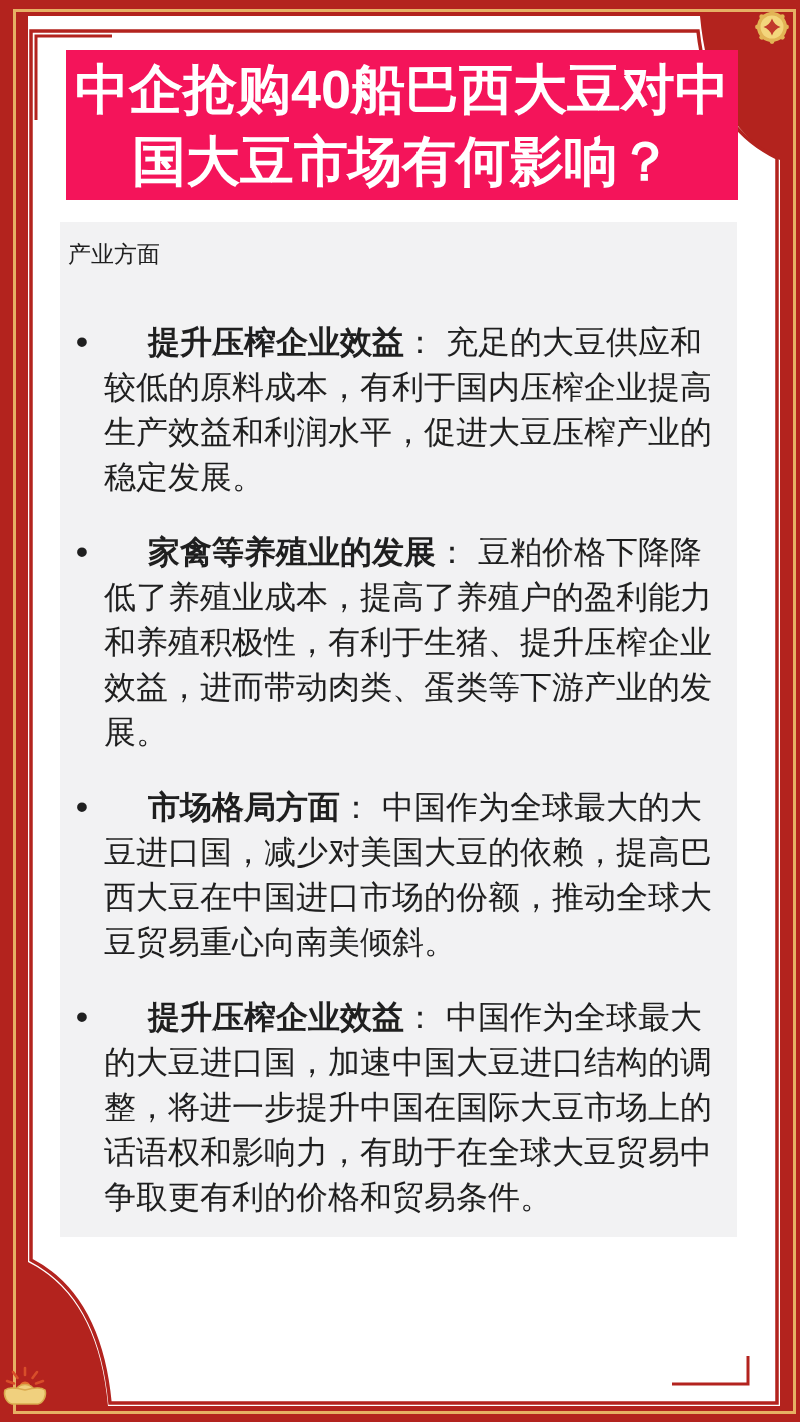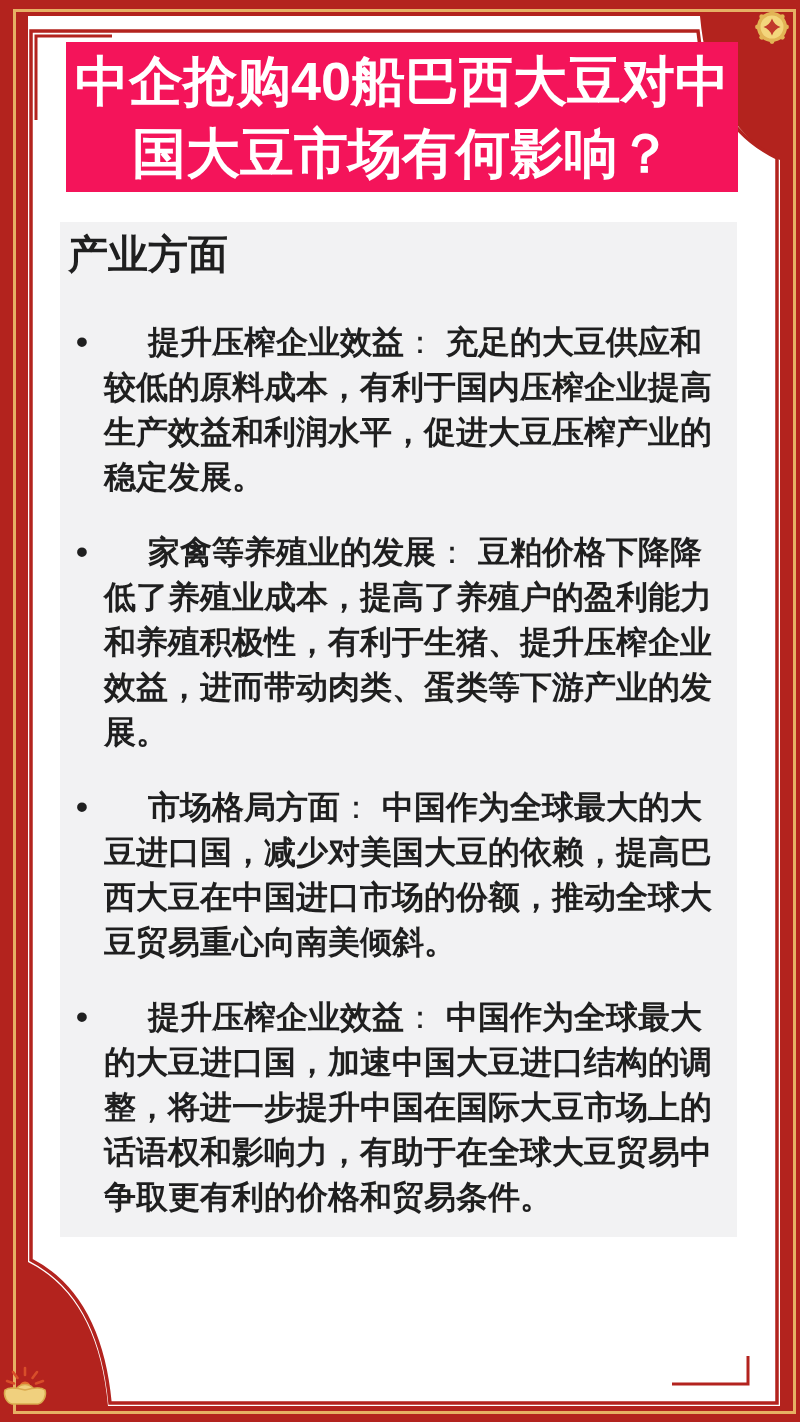--- a/index.html
+++ b/index.html
@@ -6,50 +6,50 @@
   body{
     width:800px;height:1422px;position:relative;overflow:hidden;
     background:#B3231E;
     font-family:"Liberation Sans","DejaVu Sans",sans-serif;
     -webkit-font-smoothing:antialiased;
   }
   #frame-layer{position:absolute;left:0;top:0;width:800px;height:1422px;z-index:0;}
   #content-layer{position:absolute;left:0;top:0;width:800px;height:1422px;z-index:1;}
 
   .title-banner{
-    position:absolute;left:66px;top:42px;width:672px;height:150px;
+    position:absolute;left:66px;top:50px;width:672px;height:150px;
     background:#F4145A;color:#ffffff;
     font-size:54px;line-height:72px;font-weight:700;
     text-align:center;display:flex;align-items:center;justify-content:center;
     padding:0 2px;box-sizing:border-box;
     letter-spacing:0px;
   }
 
   .body-block{
     position:absolute;left:60px;top:222px;width:677px;
     background:#F2F2F3;
     color:#1F1F1F;
     box-sizing:border-box;
     padding:10px 6px 17px 8px;
   }
   .section-heading{
-    font-size:40px;line-height:45px;font-weight:700;margin:0 0 43px 0;
+    font-size:23px;line-height:45px;font-weight:400;margin:0 0 43px 0;
   }
   .section-heading.second{margin-top:40px;}
   .bullet{
     position:relative;padding-left:36px;margin:0 0 30px 0;
     font-size:32px;line-height:45px;
   }
   .bullet:last-child{margin-bottom:0;}
   .bullet .marker{
     position:absolute;left:8px;top:-1px;font-size:34px;font-weight:700;
   }
   .bullet .label{font-weight:700;margin-left:44px;}
   .bullet .sep{font-weight:400;margin-right:10px;}
-  .bullet .text{font-weight:700;}
+  .bullet .text{font-weight:400;}
 </style>
 </head>
 <body>
 
 <svg id="frame-layer" viewBox="0 0 800 1422" xmlns="http://www.w3.org/2000/svg" aria-hidden="true">
 
   <rect x="0" y="0" width="800" height="1422" fill="#B3231E"></rect>
 
   <rect x="14.5" y="10.5" width="780" height="1402" fill="none" stroke="#E6B064" stroke-width="3"></rect>
 

